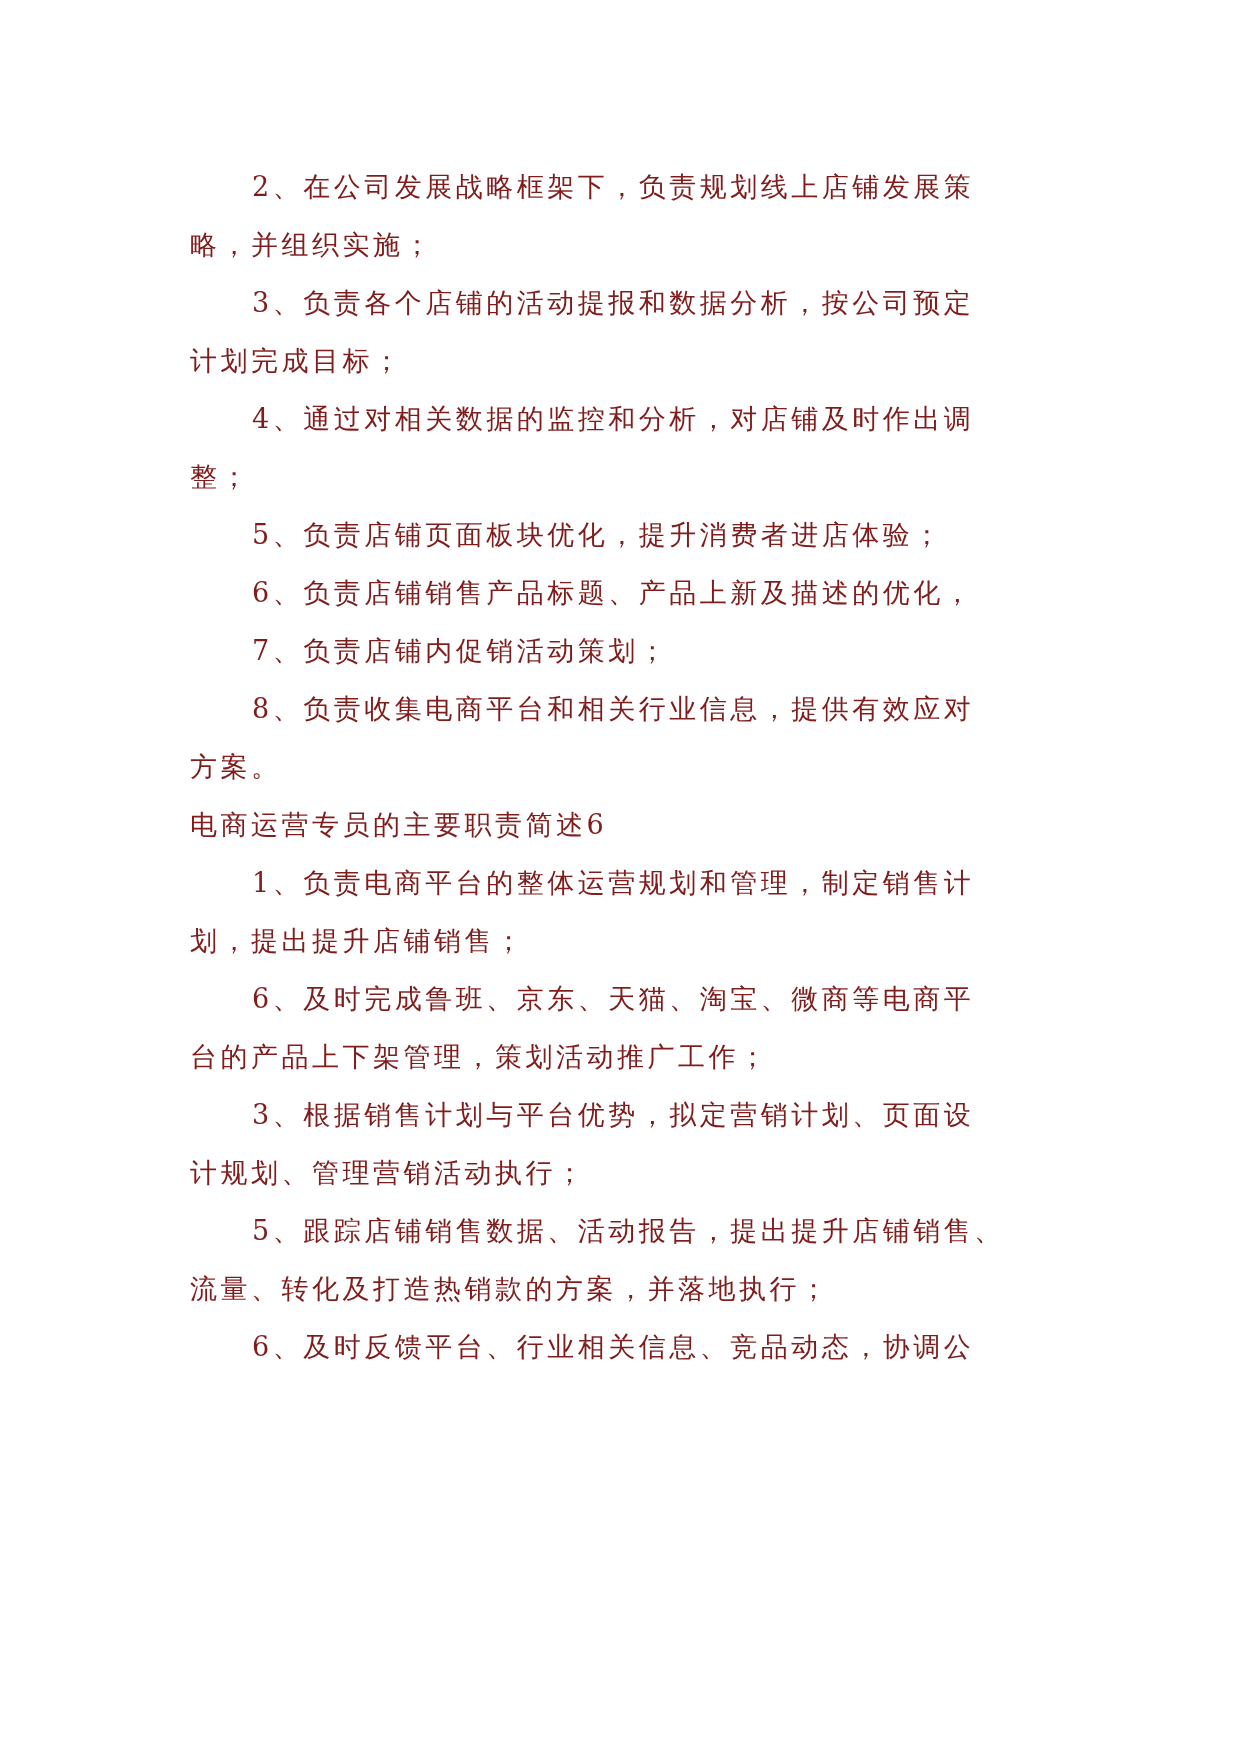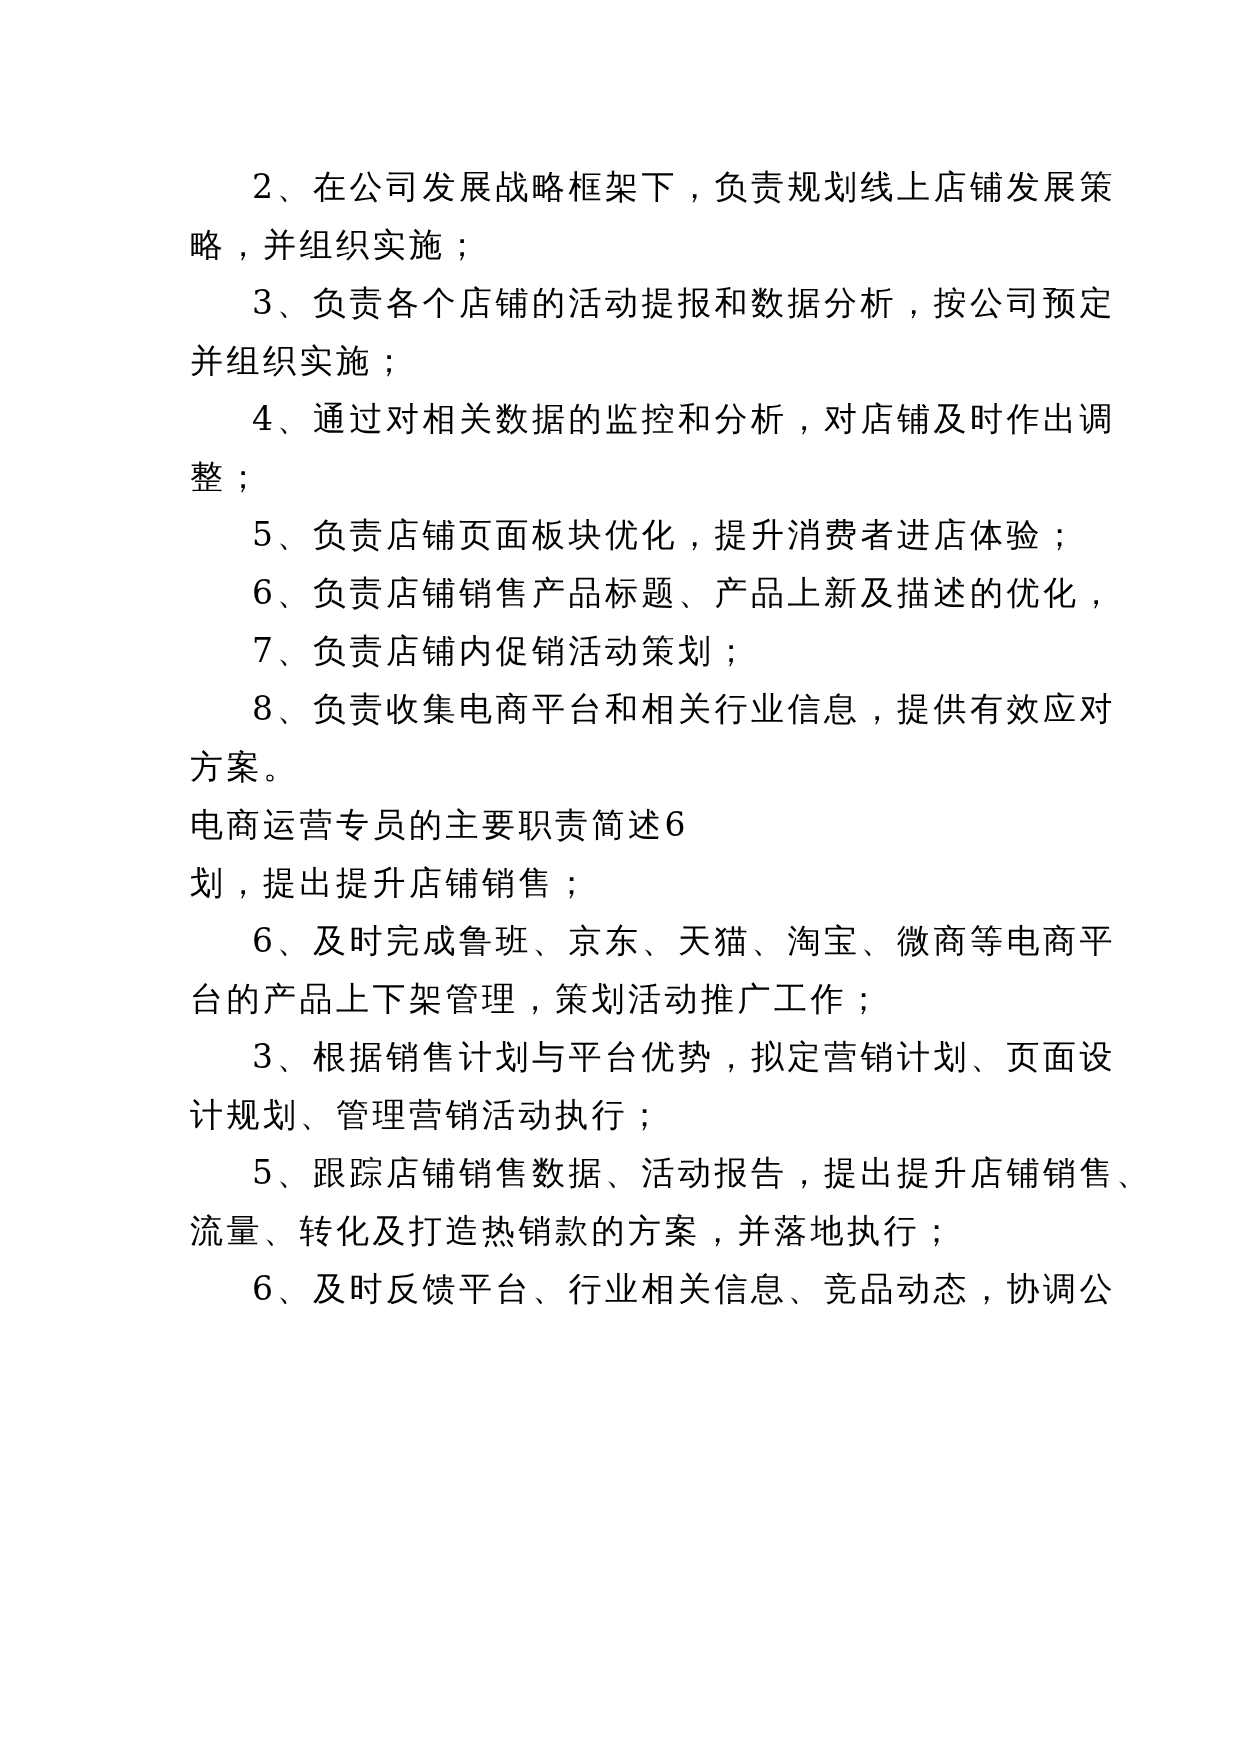--- a/index.html
+++ b/index.html
@@ -17,46 +17,47 @@
   .text-block {
     position: absolute;
     top: 158px;
     left: 190px;
     width: 920px;
   }
   .line {
     height: 58px;
     line-height: 58px;
     font-family: "DejaVu Serif", "Liberation Serif", serif;
-    font-size: 33px;
+    font-size: 27px;
     letter-spacing: 3.5px;
-    color: #000000;
+    color: #7f1d1d;
     white-space: nowrap;
   }
   .line.indent {
     padding-left: 62px;
   }
 </style>
 </head>
 <body>
 
 <div class="page">
   <div class="text-block">
     <div class="line indent">2、在公司发展战略框架下，负责规划线上店铺发展策</div>
     <div class="line">略，并组织实施；</div>
     <div class="line indent">3、负责各个店铺的活动提报和数据分析，按公司预定</div>
-    <div class="line">并组织实施；</div>
+    <div class="line">计划完成目标；</div>
     <div class="line indent">4、通过对相关数据的监控和分析，对店铺及时作出调</div>
     <div class="line">整；</div>
     <div class="line indent">5、负责店铺页面板块优化，提升消费者进店体验；</div>
     <div class="line indent">6、负责店铺销售产品标题、产品上新及描述的优化，</div>
     <div class="line indent">7、负责店铺内促销活动策划；</div>
     <div class="line indent">8、负责收集电商平台和相关行业信息，提供有效应对</div>
     <div class="line">方案。</div>
     <div class="line">电商运营专员的主要职责简述6</div>
+    <div class="line indent">1、负责电商平台的整体运营规划和管理，制定销售计</div>
     <div class="line">划，提出提升店铺销售；</div>
     <div class="line indent">6、及时完成鲁班、京东、天猫、淘宝、微商等电商平</div>
     <div class="line">台的产品上下架管理，策划活动推广工作；</div>
     <div class="line indent">3、根据销售计划与平台优势，拟定营销计划、页面设</div>
     <div class="line">计规划、管理营销活动执行；</div>
     <div class="line indent">5、跟踪店铺销售数据、活动报告，提出提升店铺销售、</div>
     <div class="line">流量、转化及打造热销款的方案，并落地执行；</div>
     <div class="line indent">6、及时反馈平台、行业相关信息、竞品动态，协调公</div>
   </div>
 </div>

